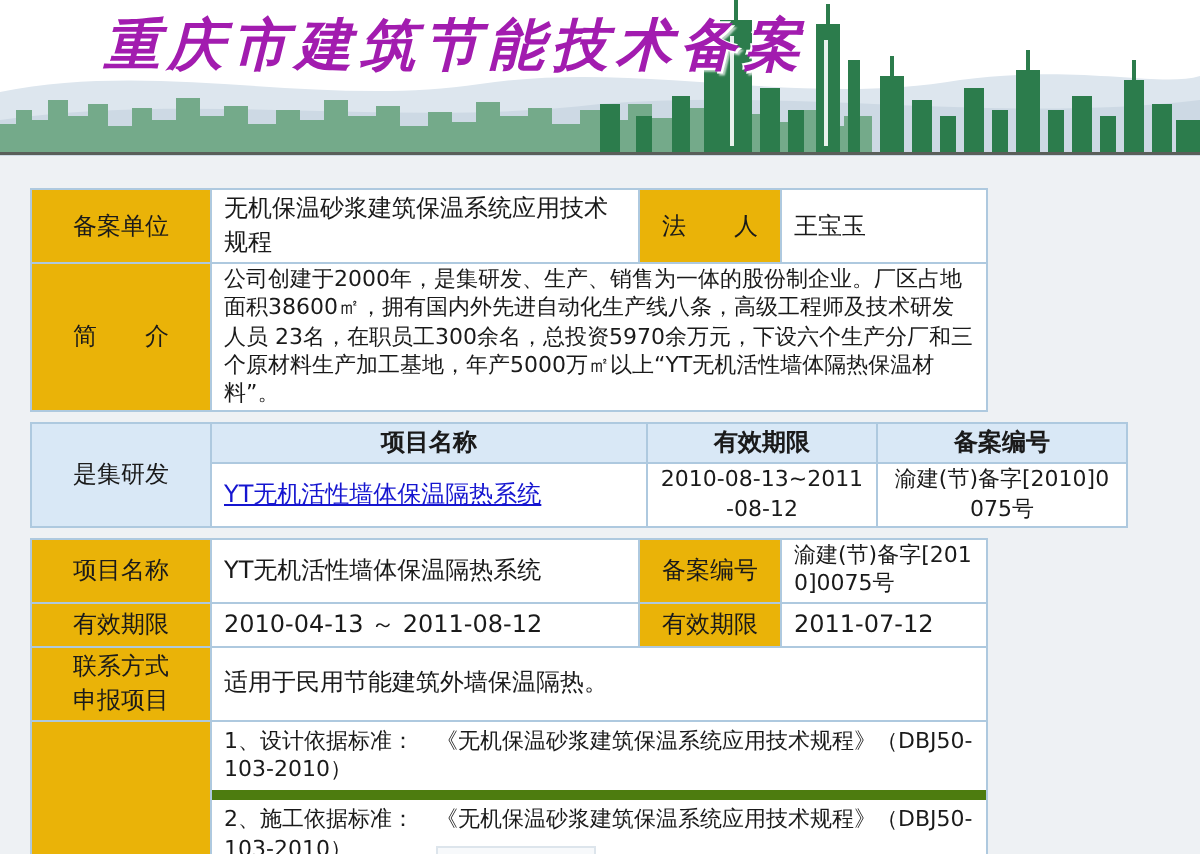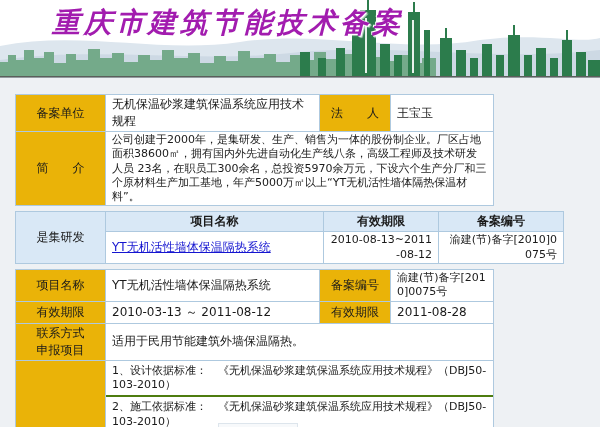--- a/index.html
+++ b/index.html
@@ -35,24 +35,24 @@
   .lbl {
     background:#eab308; text-align:center; padding:1px 3px;
   }
   .tblA { width:478px; }
   .tblB { width:548px; margin-top:5px; }
   .tblC { width:478px; margin-top:5px; }
   .h20 td { height:20px; }
   .h22 td { height:22px; }
   .small { font-size:11px; line-height:1.3; }
   .b-head td { background:#d9e8f6; font-weight:bold; text-align:center; height:19px; }
-  .center { text-align:right; }
+  .center { text-align:center; }
   .proj-link { color:#1515d0; text-decoration:underline; cursor:pointer; }
   .std-cell { padding:0; }
-  .std-item { padding:3px 6px; border-bottom:2px solid #4d7c0f; }
+  .std-item { padding:3px 6px; border-bottom:5px solid #4d7c0f; }
   .std-item:last-child { border-bottom:none; }
   .footer-stub {
     position:absolute; left:218px; bottom:0; width:80px; height:4px;
     background:#f7f9fb; border:1px solid #dde5ec; border-bottom:none;
   }
 </style>
 </head>
 <body>
 
 <div class="header">
@@ -155,23 +155,23 @@
       </colgroup>
     <tbody>
         <tr class="h22">
       <td class="lbl">项目名称</td>
       <td>YT无机活性墙体保温隔热系统</td>
       <td class="lbl">备案编号</td>
       <td class="small">渝建(节)备字[2010]0075号</td>
     </tr>
     <tr class="h22">
       <td class="lbl">有效期限</td>
-      <td>2010-03-13 ～ 2011-08-12</td>
+      <td>2010-04-13 ～ 2011-08-12</td>
       <td class="lbl">有效期限</td>
-      <td>2011-08-28</td>
+      <td>2011-07-12</td>
     </tr>
     <tr class="h22">
       <td class="lbl">
         <div>联系方式</div>
         <div>申报项目</div>
       </td>
       <td colspan="3">适用于民用节能建筑外墙保温隔热。</td>
     </tr>
     <tr>
       <td class="lbl">

